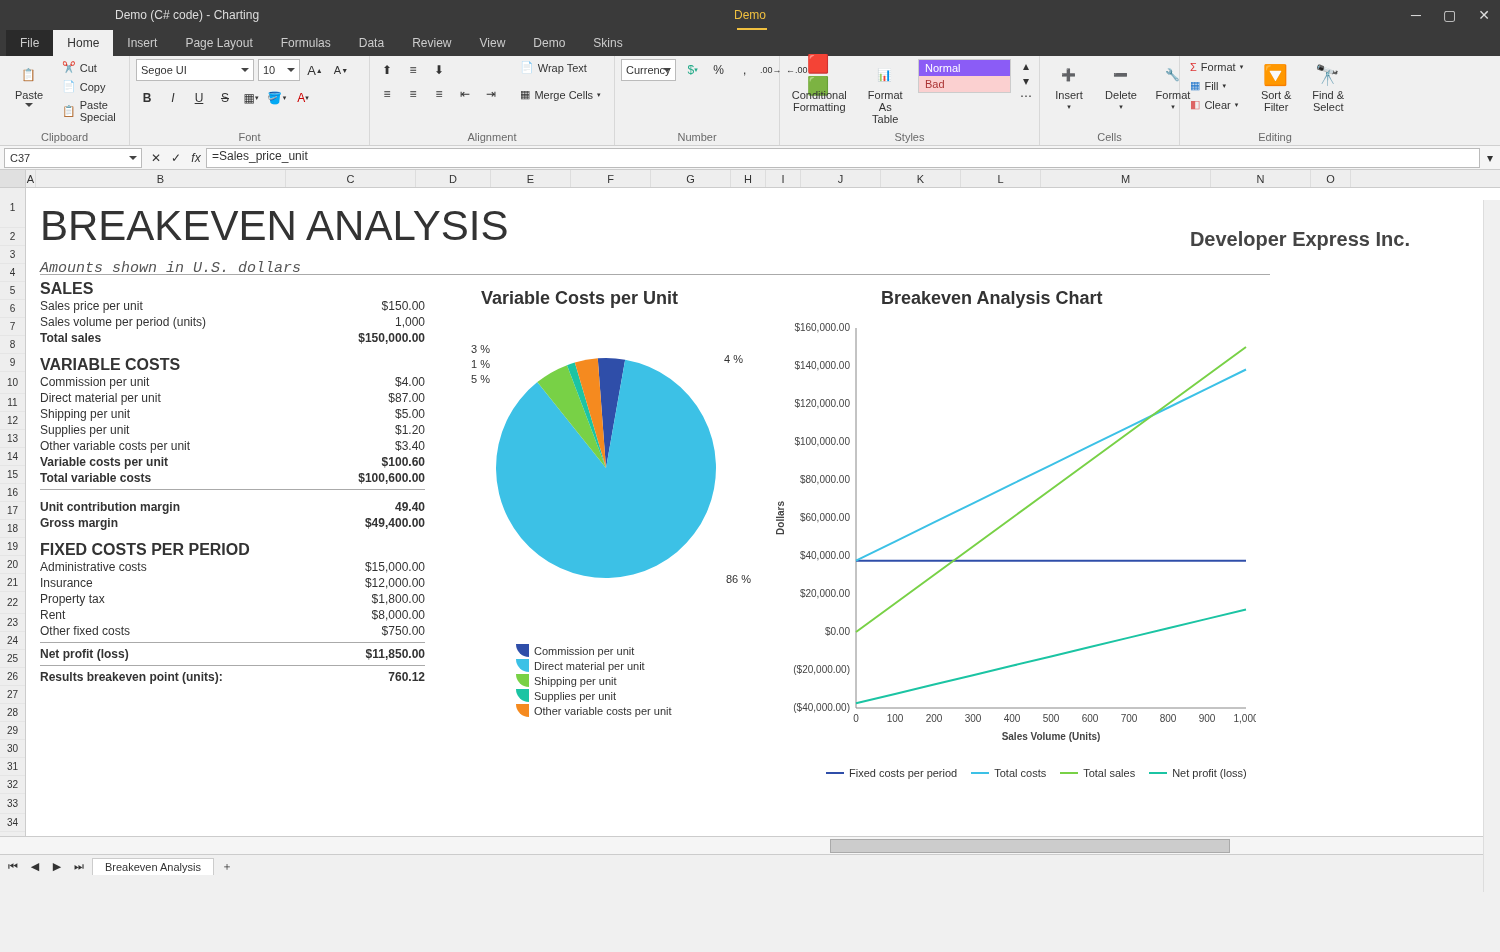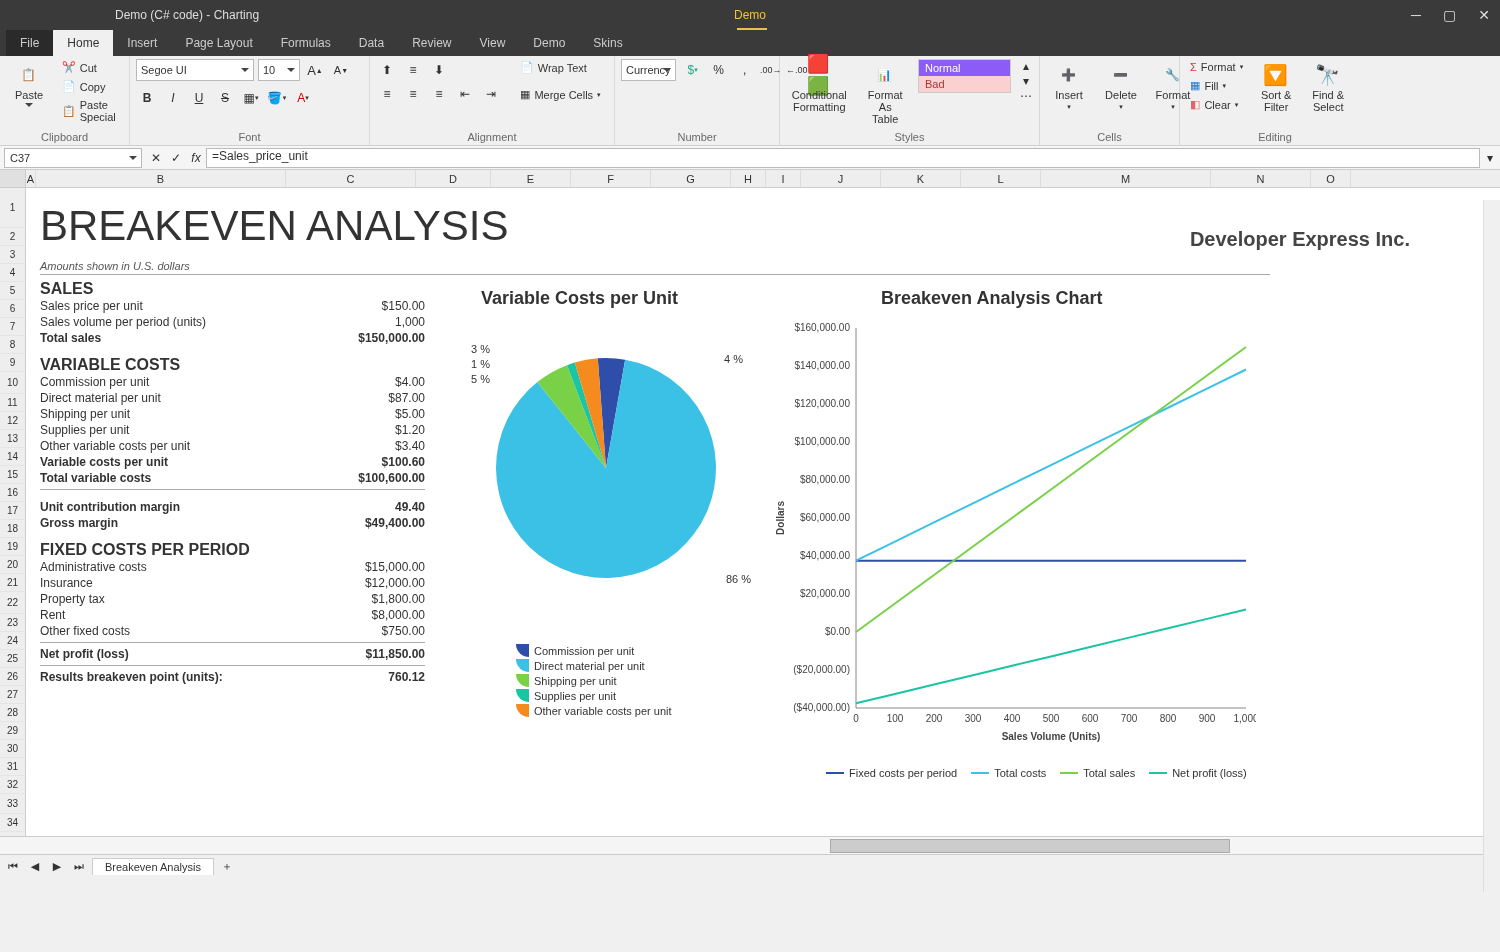--- a/index.html
+++ b/index.html
@@ -54,21 +54,21 @@
 .ch { border-right:1px solid #ddd; text-align:center; display:flex; align-items:center; justify-content:center; }
 
 
 .gridwrap { position:relative; height:648px; overflow:hidden; display:flex; background:#fff; }
 .rowhdr { width:26px; background:#eee; border-right:1px solid #ccc; font-size:10px; text-align:center; }
 .rowhdr div { border-bottom:1px solid #e5e5e5; display:flex; align-items:center; justify-content:center; }
 .sheet { flex:1; position:relative; background:#fff; }
 
 .bigtitle { position:absolute; left:14px; top:14px; font-size:42px; font-weight:300; color:#333; }
 .company { position:absolute; right:90px; top:40px; font-size:20px; font-weight:600; color:#444; }
-.subnote { position:absolute; left:14px; top:72px; font-size:11px; font-style:italic; color:#555; }
+.subnote { position:absolute; left:14px; top:72px; font-size:15px; font-style:italic; color:#555;font-family:Liberation Mono, monospace; }
 .hr1 { position:absolute; left:14px; top:86px; width:1230px; border-top:1px solid #aaa; }
 
 .lblock { position:absolute; left:14px; width:385px; }
 .secthdr { font-weight:700; font-size:16px; }
 .row { display:flex; justify-content:space-between; font-size:12px; padding:1px 0; }
 .row.bold { font-weight:700; }
 .row .v { text-align:right; }
 .hr-thin { border-top:1px solid #aaa; margin:3px 0; }
 
 .chtitle { position:absolute; font-size:18px; font-weight:600; color:#333; }

